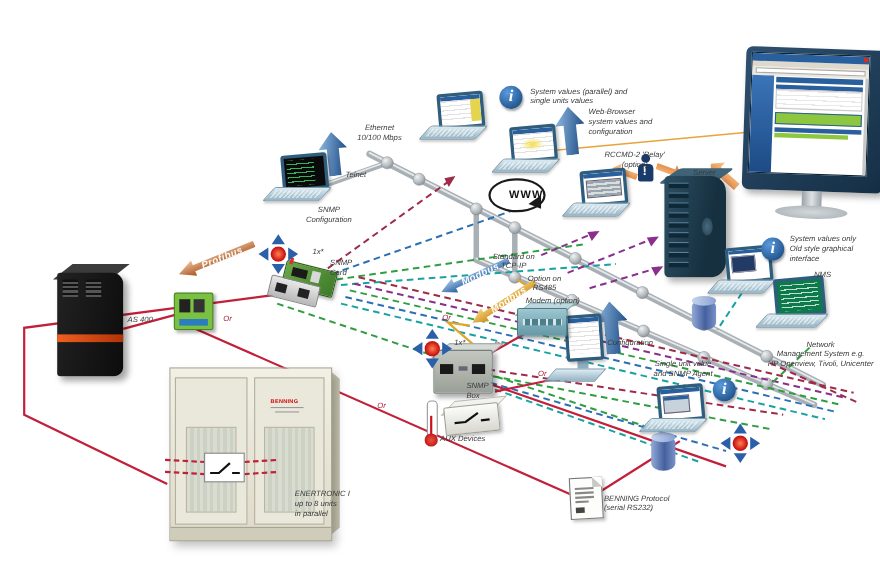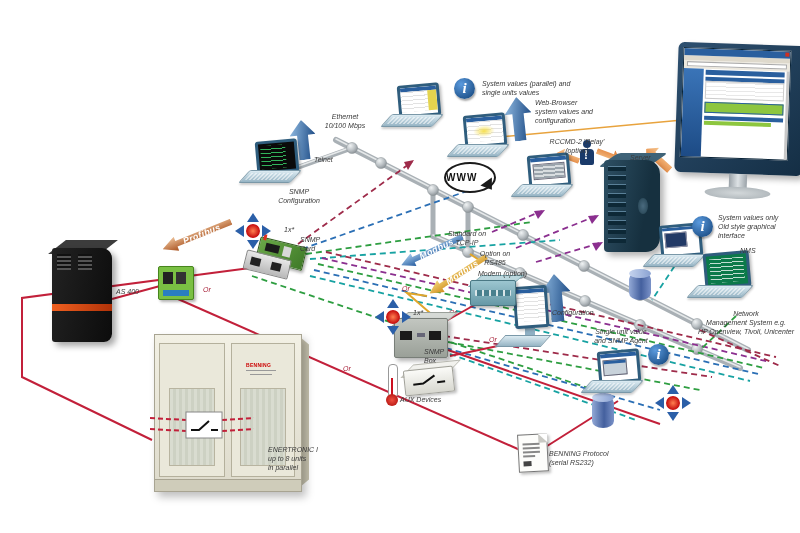--- a/index.html
+++ b/index.html
@@ -40,21 +40,21 @@
   .alarm .s{left:11px;bottom:-1px;border-top:9px solid #2b5fa8;border-bottom:none}
   .alarm .w{top:11px;left:-1px;border-right:9px solid #2b5fa8;border-left:none}
   .alarm .e{top:11px;right:-1px;border-left:9px solid #2b5fa8;border-right:none}
   .alarm b{position:absolute;left:10px;top:10px;width:14px;height:14px;border-radius:50%;
        background:radial-gradient(#ff8050,#c81010 65%,rgba(200,16,16,.15))}
   .cyl{position:absolute;z-index:18;background:linear-gradient(90deg,#93a9d6,#44609e 55%,#7a92c8);
        border-radius:11px/7px}
   .cyl em{position:absolute;left:0;top:-3px;width:100%;height:9px;border-radius:50%;
        background:linear-gradient(90deg,#c6d4ee,#8aa2d2)}
   .cloud{position:absolute;z-index:25;background:#fff;border:2px solid #1a1a1a;border-radius:50%;
-       display:flex;align-items:center;justify-content:flex-start;font-weight:bold;font-size:10px;
+       display:flex;align-items:center;justify-content:flex-end;font-weight:bold;font-size:10px;
        letter-spacing:1px;color:#111}
   .cloud i{position:absolute;right:-4px;bottom:-6px;width:0;height:0;border:7px solid transparent;
        border-top:10px solid #1a1a1a;transform:rotate(-35deg)}
   .svglbl{font:italic 7px "Liberation Sans",sans-serif;fill:#a82038}
 </style>
 </head>
 <body>
 
 <div class="stage">
 

